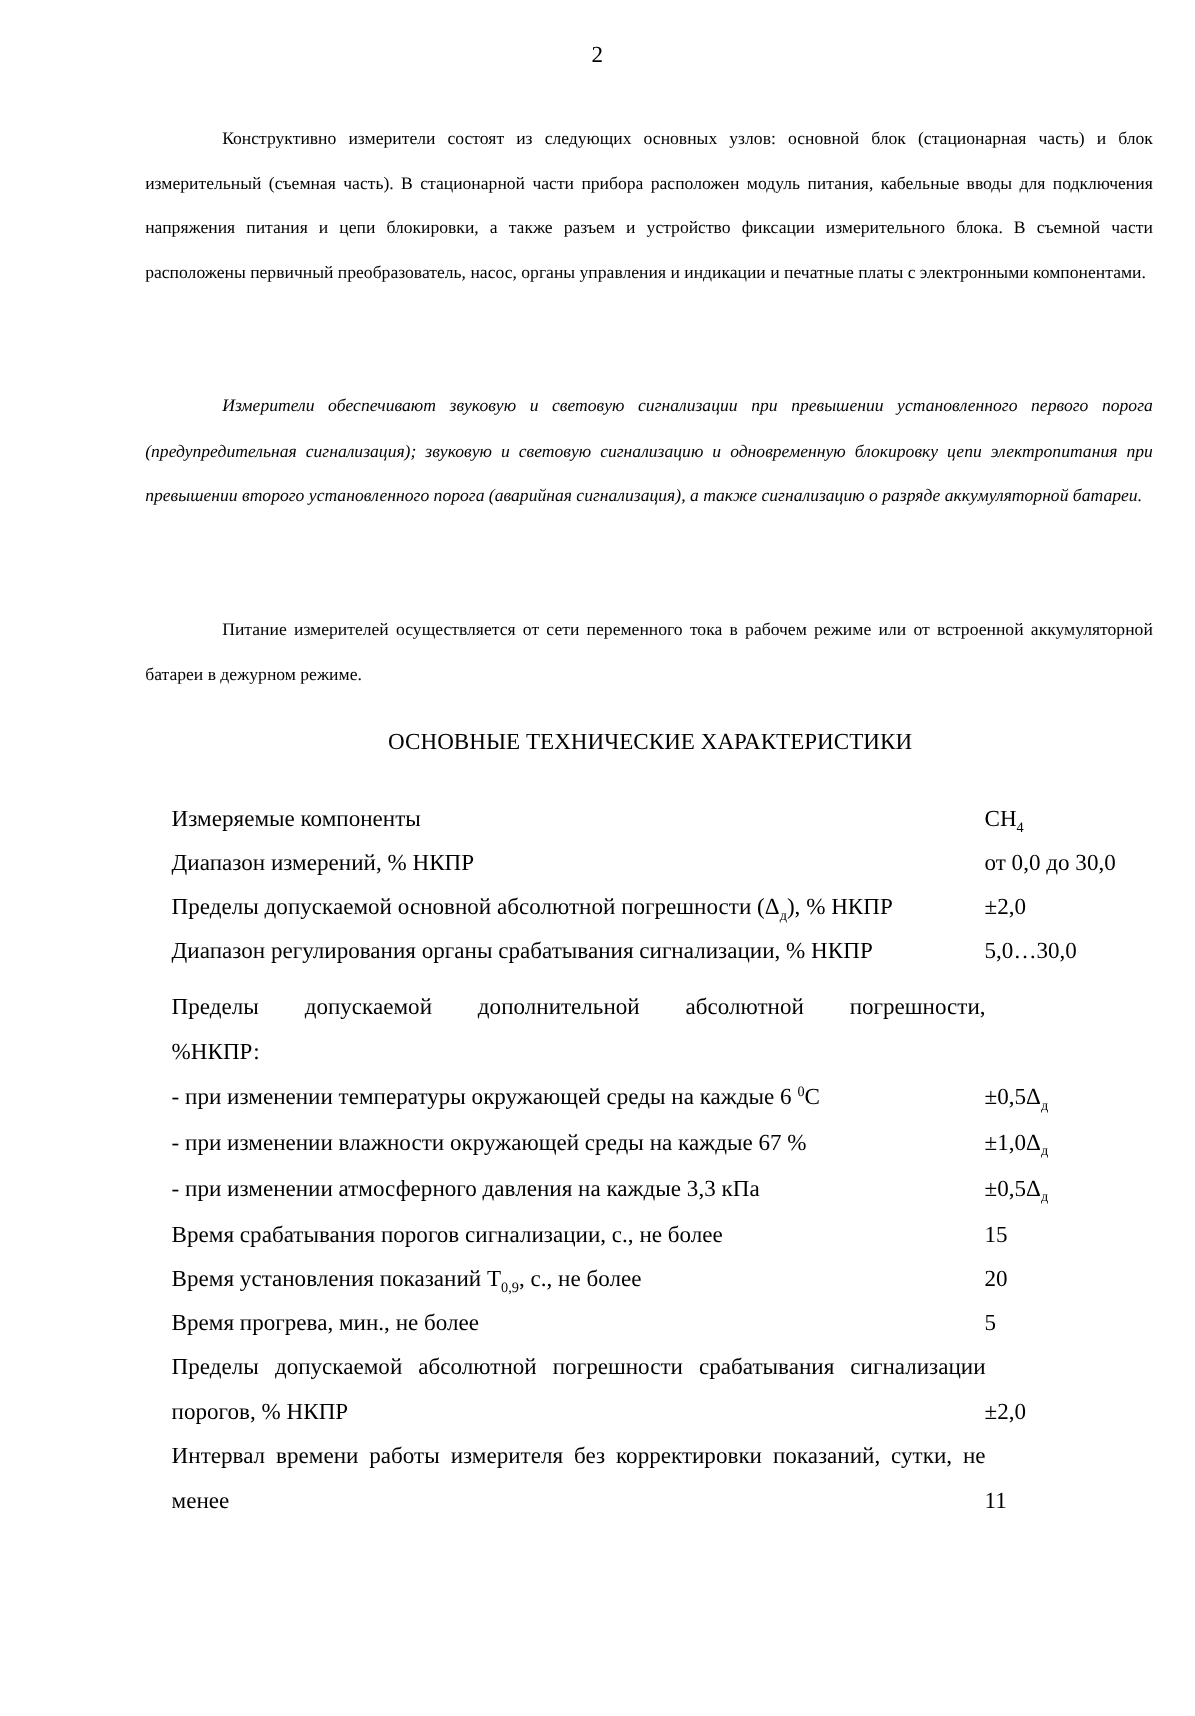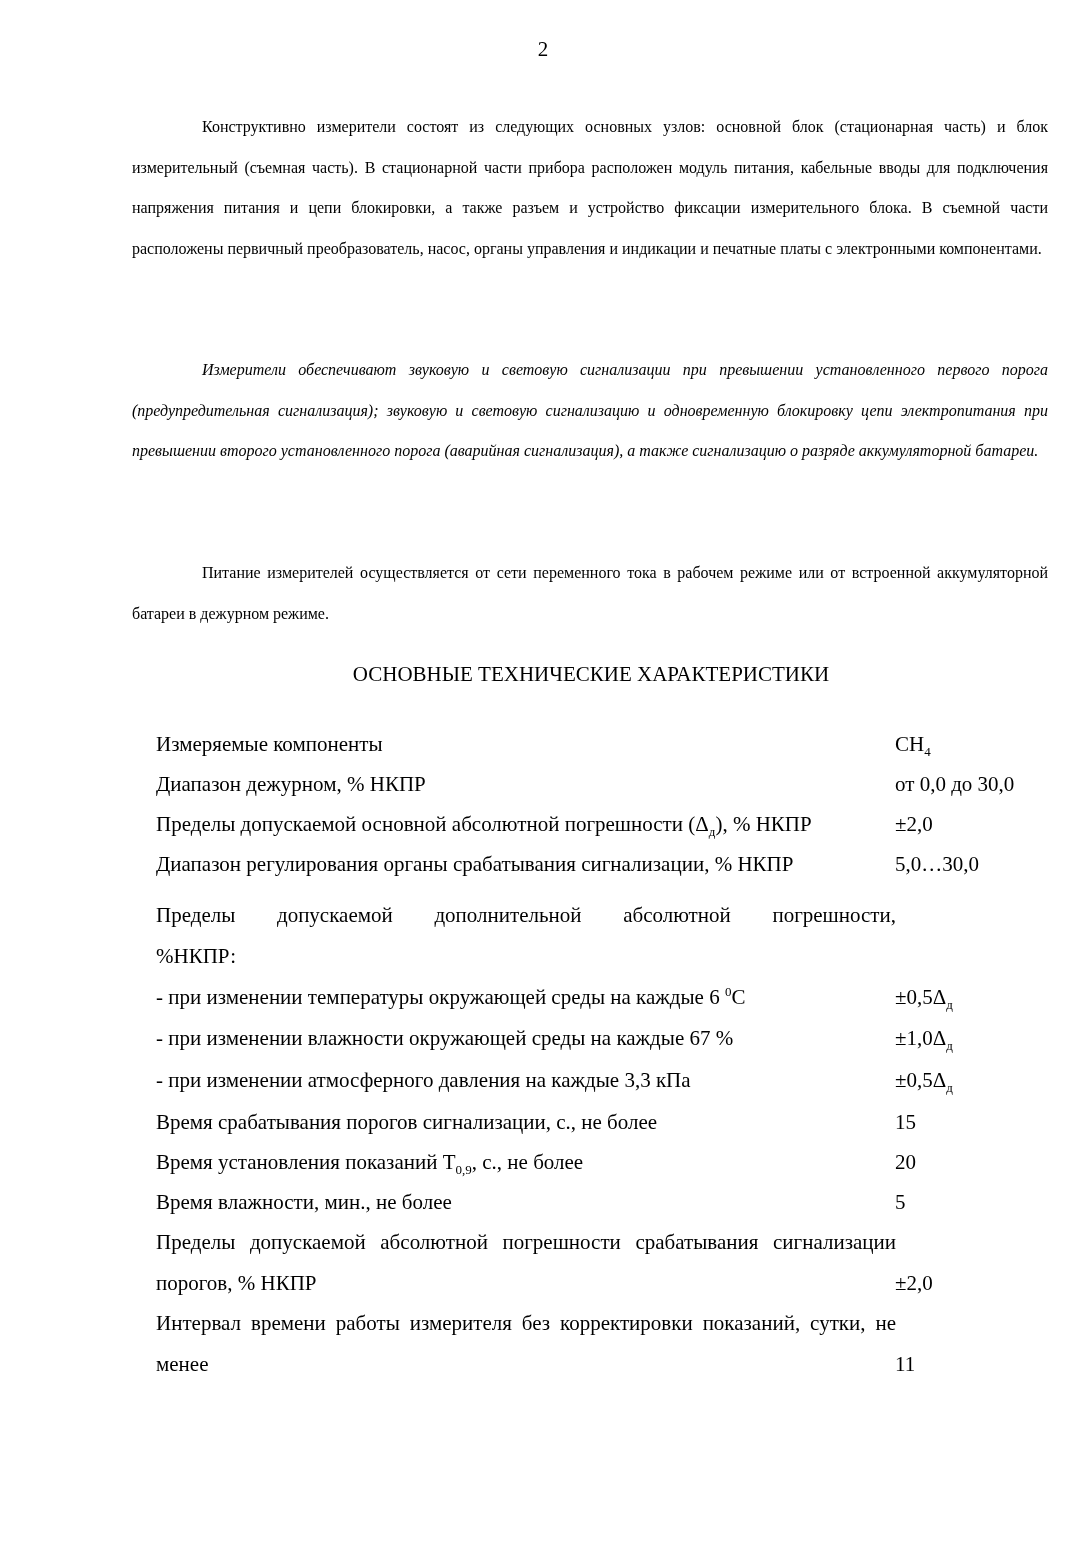--- a/index.html
+++ b/index.html
@@ -99,21 +99,21 @@
 </div>
 
 <div class="section-title">ОСНОВНЫЕ ТЕХНИЧЕСКИЕ ХАРАКТЕРИСТИКИ</div>
 
 <div class="spec-row" style="top:731px;">
   <span class="spec-label">Измеряемые компоненты</span>
   <span class="spec-value"><span>CH</span><sub>4</sub></span>
 </div>
 
 <div class="spec-row" style="top:771px;">
-  <span class="spec-label">Диапазон дежурном, % НКПР</span>
+  <span class="spec-label">Диапазон измерений, % НКПР</span>
   <span class="spec-value">от 0,0 до 30,0</span>
 </div>
 
 <div class="spec-row" style="top:811px;">
   <span class="spec-label"><span>Пределы допускаемой основной абсолютной погрешности (Δ</span><sub>д</sub><span>), % НКПР</span></span>
   <span class="spec-value">±2,0</span>
 </div>
 
 <div class="spec-row" style="top:851px;">
   <span class="spec-label">Диапазон регулирования органы срабатывания сигнализации, % НКПР</span>
@@ -149,21 +149,21 @@
   <span class="spec-label">Время срабатывания порогов сигнализации, с., не более</span>
   <span class="spec-value">15</span>
 </div>
 
 <div class="spec-row" style="top:1149px;">
   <span class="spec-label"><span>Время установления показаний Т</span><sub>0,9</sub><span>, с., не более</span></span>
   <span class="spec-value">20</span>
 </div>
 
 <div class="spec-row" style="top:1189px;">
-  <span class="spec-label">Время влажности, мин., не более</span>
+  <span class="spec-label">Время прогрева, мин., не более</span>
   <span class="spec-value">5</span>
 </div>
 
 <div class="spec-row" style="top:1222px;">
   <span class="spec-label wrap">Пределы допускаемой абсолютной погрешности срабатывания сигнализации порогов, % НКПР</span>
   <span class="spec-value" style="top:48px;">±2,0</span>
 </div>
 
 <div class="spec-row" style="top:1303px;">
   <span class="spec-label wrap">Интервал времени работы измерителя без корректировки показаний, сутки, не менее</span>

